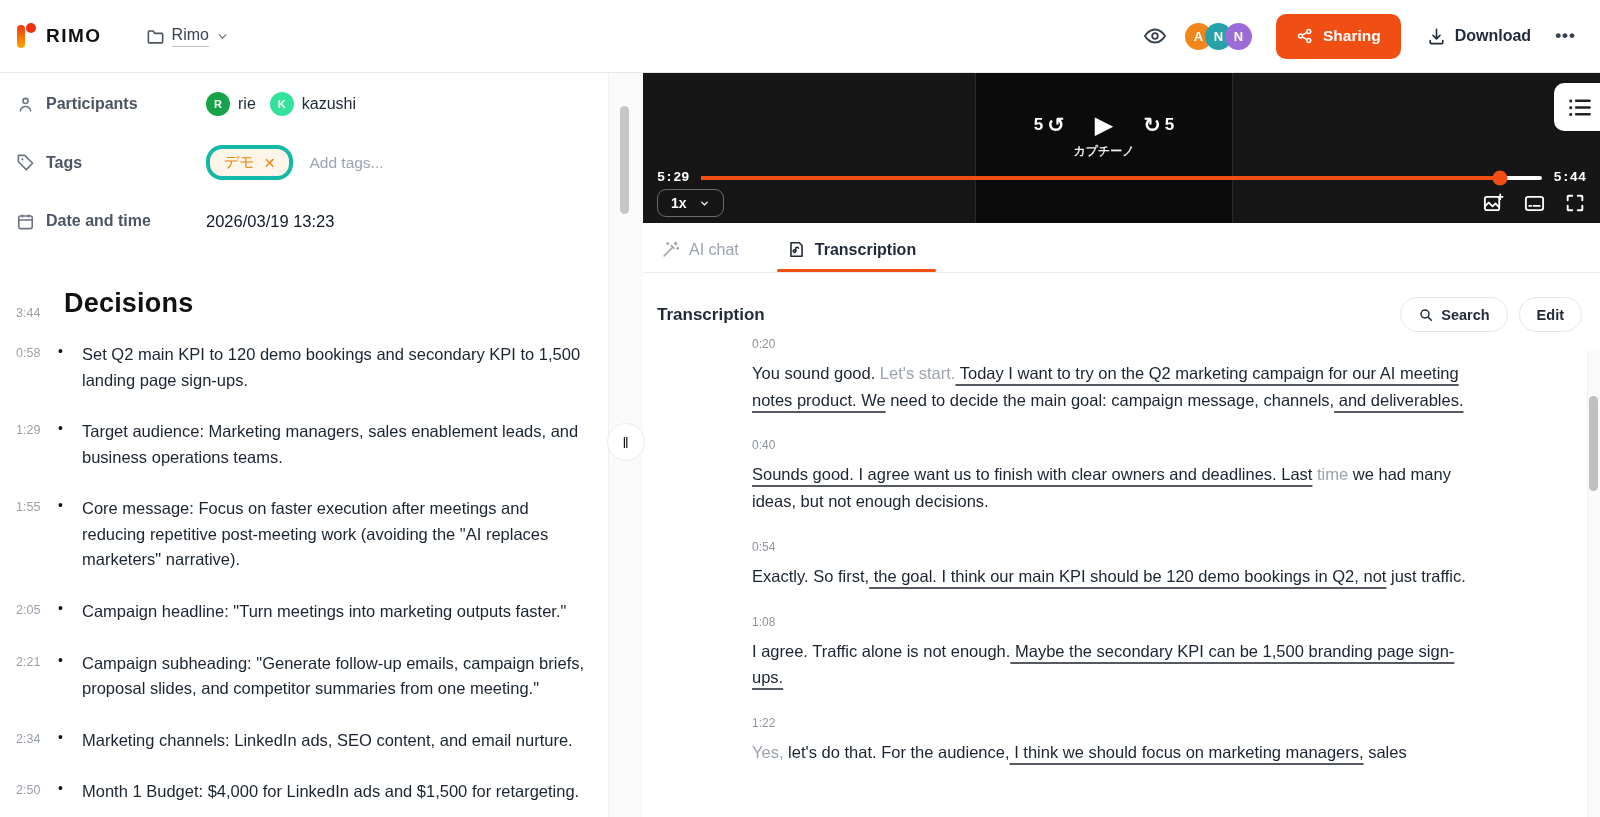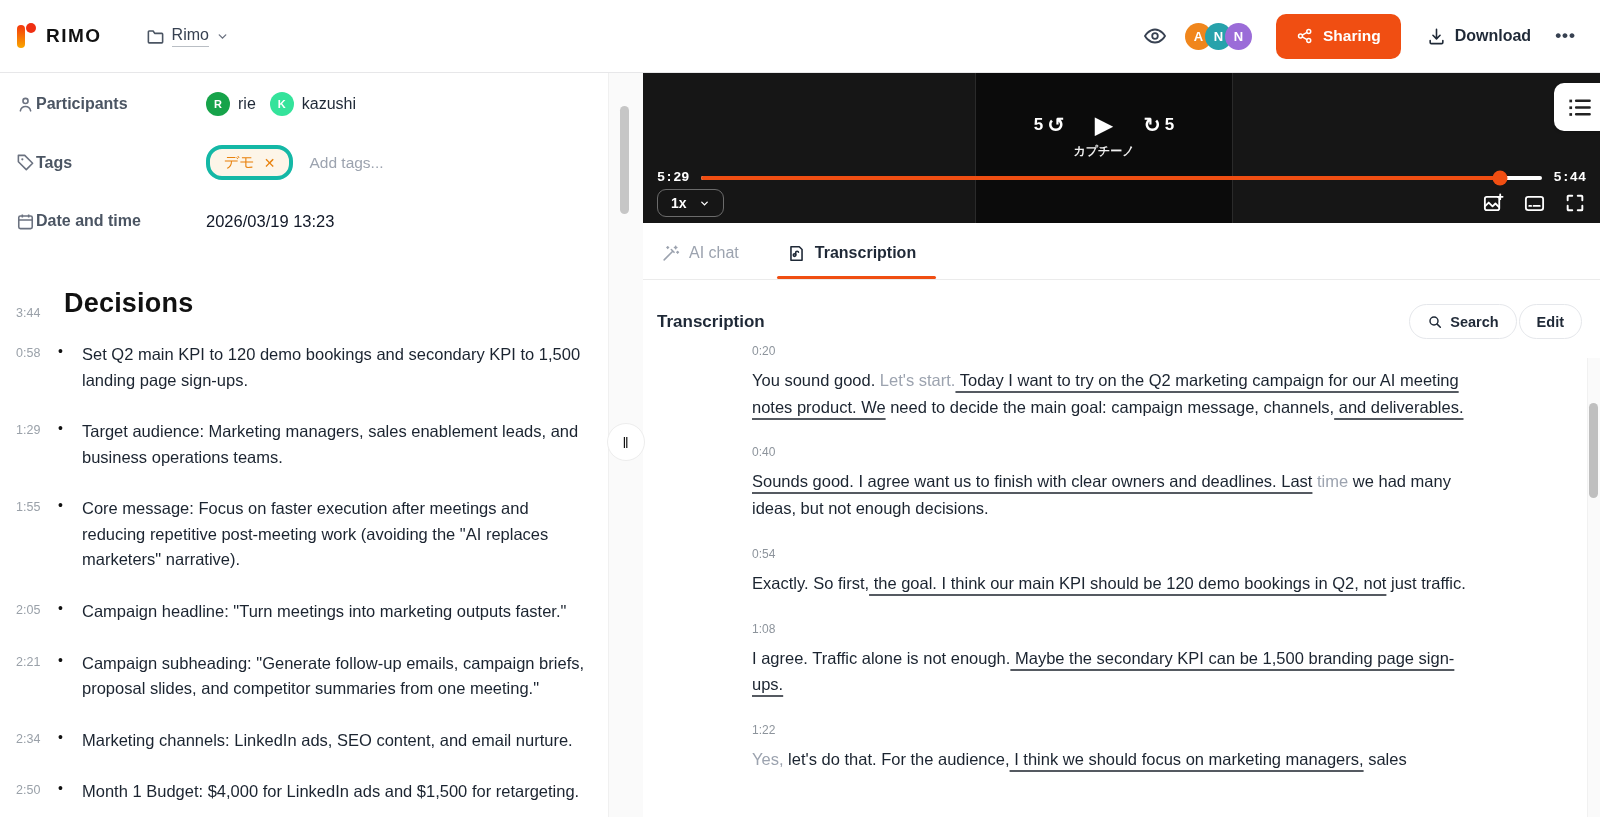--- a/index.html
+++ b/index.html
@@ -41,21 +41,21 @@
   .divider .scroll-thumb { position:absolute; left:11px; top:33px; width:9px; height:108px;
     border-radius:5px; background:#c6c6c6; }
   .divider .drag-handle { position:absolute; left:50%; top:350px; transform:translateX(-50%);
     width:38px; height:38px; border-radius:50%; background:#fff; border:1px solid #ededed;
     display:flex; align-items:center; justify-content:center; font-size:15px; color:#111;
     cursor:col-resize; z-index:5; letter-spacing:1px; }
   .right-panel { flex:1; display:flex; flex-direction:column; position:relative; min-width:0; }
 
   
   .meta-row { display:flex; align-items:center; margin:0 0 26px 0; min-height:30px; }
-  .meta-label { width:190px; display:flex; align-items:center; gap:1px; color:#4b5563;
+  .meta-label { width:190px; display:flex; align-items:center; gap:11px; color:#4b5563;
     font-weight:600; font-size:16px; }
   .meta-label svg { flex:0 0 auto; }
   .meta-value { display:flex; align-items:center; gap:14px; }
   .participant { display:flex; align-items:center; gap:8px; font-size:16px; color:#1f2937; }
   .p-avatar { width:24px; height:24px; border-radius:50%; color:#fff; font-size:11px; font-weight:700;
     display:flex; align-items:center; justify-content:center; }
   .tag-pill { display:flex; align-items:center; gap:9px; background:#fdf5e8; border:4px solid #14b8a6;
     border-radius:16px; padding:4px 14px; color:#e8820e; font-size:15px; cursor:default; }
   .tag-x { cursor:pointer; font-size:14px; color:#e8820e; font-weight:600; }
   .add-tags { color:#9ca3af; font-size:15.5px; margin-left:16px; cursor:text; }
@@ -94,33 +94,33 @@
   .speed-btn { display:flex; align-items:center; gap:12px; background:none; border:1.5px solid #6b6b6b;
     border-radius:9px; color:#fff; font-size:14px; font-weight:600; padding:5px 13px; cursor:pointer;
     font-family:inherit; }
   .pb-icons { margin-left:auto; display:flex; align-items:center; gap:18px; }
   .pb-icons .icon { cursor:pointer; }
   .list-btn { position:absolute; top:10px; right:-16px; width:62px; height:48px; background:#fff;
     border:none; border-radius:10px; display:flex; align-items:center; padding-left:12px; cursor:pointer;
     box-shadow:0 1px 3px rgba(0,0,0,.25); }
 
   
-  .tabs { height:57px; display:flex; align-items:stretch; gap:40px; padding:4px 0 0 14px;
+  .tabs { height:50px; display:flex; align-items:stretch; gap:40px; padding:4px 0 0 14px;
     border-bottom:1px solid #ebebeb; background:#fff; }
   .tab { display:flex; align-items:center; gap:9px; font-size:16px; color:#9ca3af; cursor:pointer;
     position:relative; padding:0 4px; background:none; border:none; font-family:inherit; }
   .tab.active { color:#1f2937; font-weight:700; }
   .tab.active::after { content:""; position:absolute; left:-6px; right:-16px; bottom:0; height:3px;
     background:#f04e12; border-radius:2px; }
 
   
   .content { flex:1; position:relative; overflow:hidden; background:#fff; }
   .content-header { display:flex; align-items:center; padding:24px 18px 16px 14px; }
   .content-header h2 { font-size:17px; font-weight:800; color:#1f2937; }
-  .ch-buttons { margin-left:auto; display:flex; gap:2px; }
+  .ch-buttons { margin-left:auto; display:flex; gap:11px; }
   .pill-btn { display:flex; align-items:center; gap:7px; height:35px; padding:0 17px; background:#fff;
     border:1px solid #e5e7eb; border-radius:18px; font-size:14.5px; font-weight:600; color:#1f2937;
     cursor:pointer; font-family:inherit; }
   .transcript { padding:0 132px 0 109px; margin-top:-11px; }
   .t-entry { margin-bottom:25px; }
   .t-entry .t-ts { color:#8d949c; font-size:12px; margin-bottom:9px; }
   .t-entry .t-text { font-size:16.5px; line-height:1.62; color:#1b2430; }
   .seg-u { text-decoration:underline; text-decoration-color:#555a61; text-underline-offset:5px;
     text-decoration-thickness:1.5px; }
   .seg-m { color:#9ca3af; }

